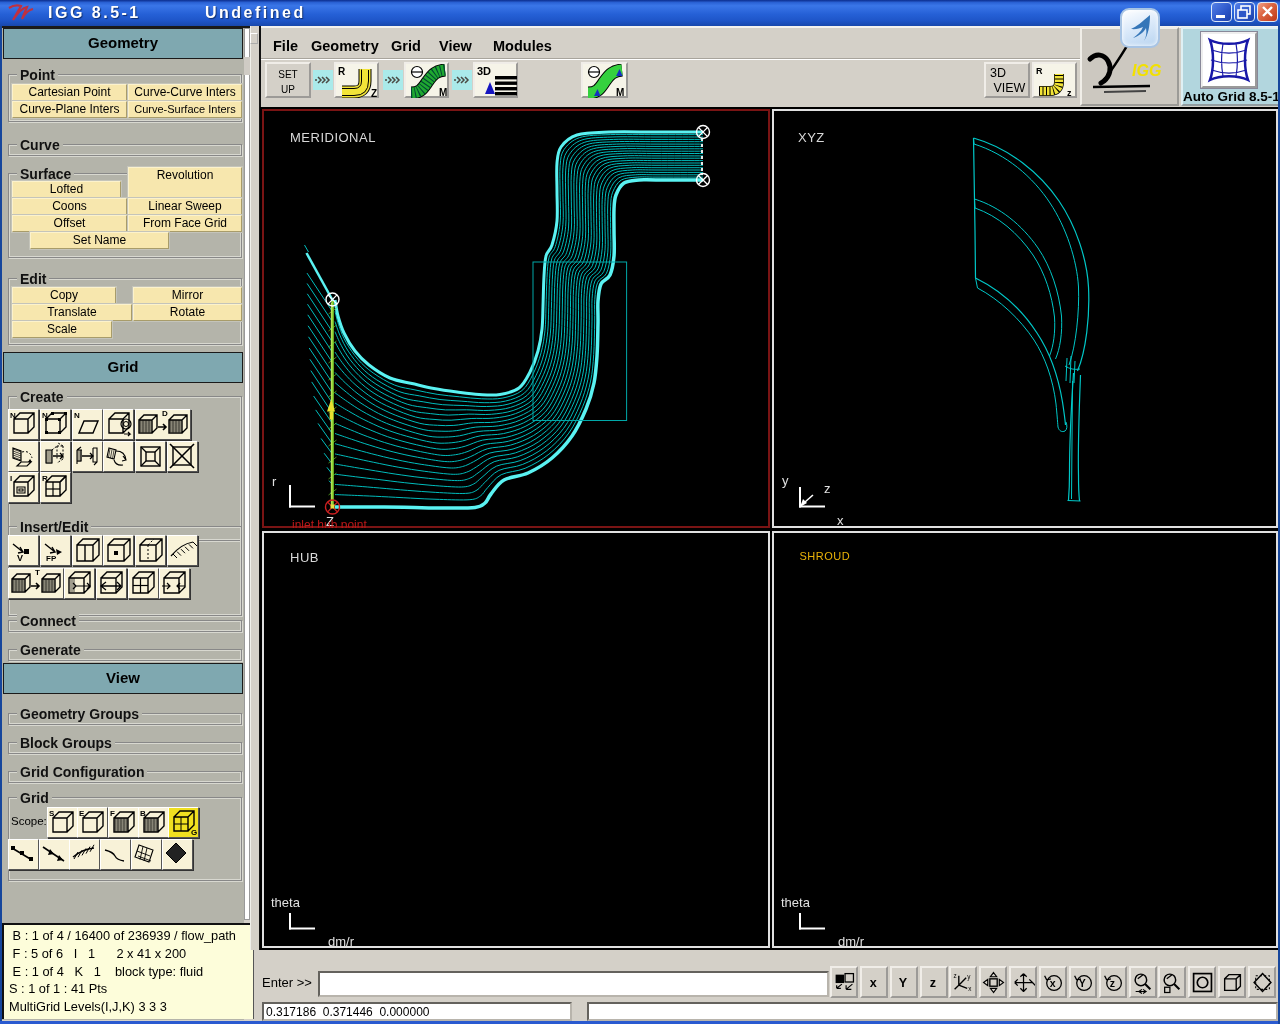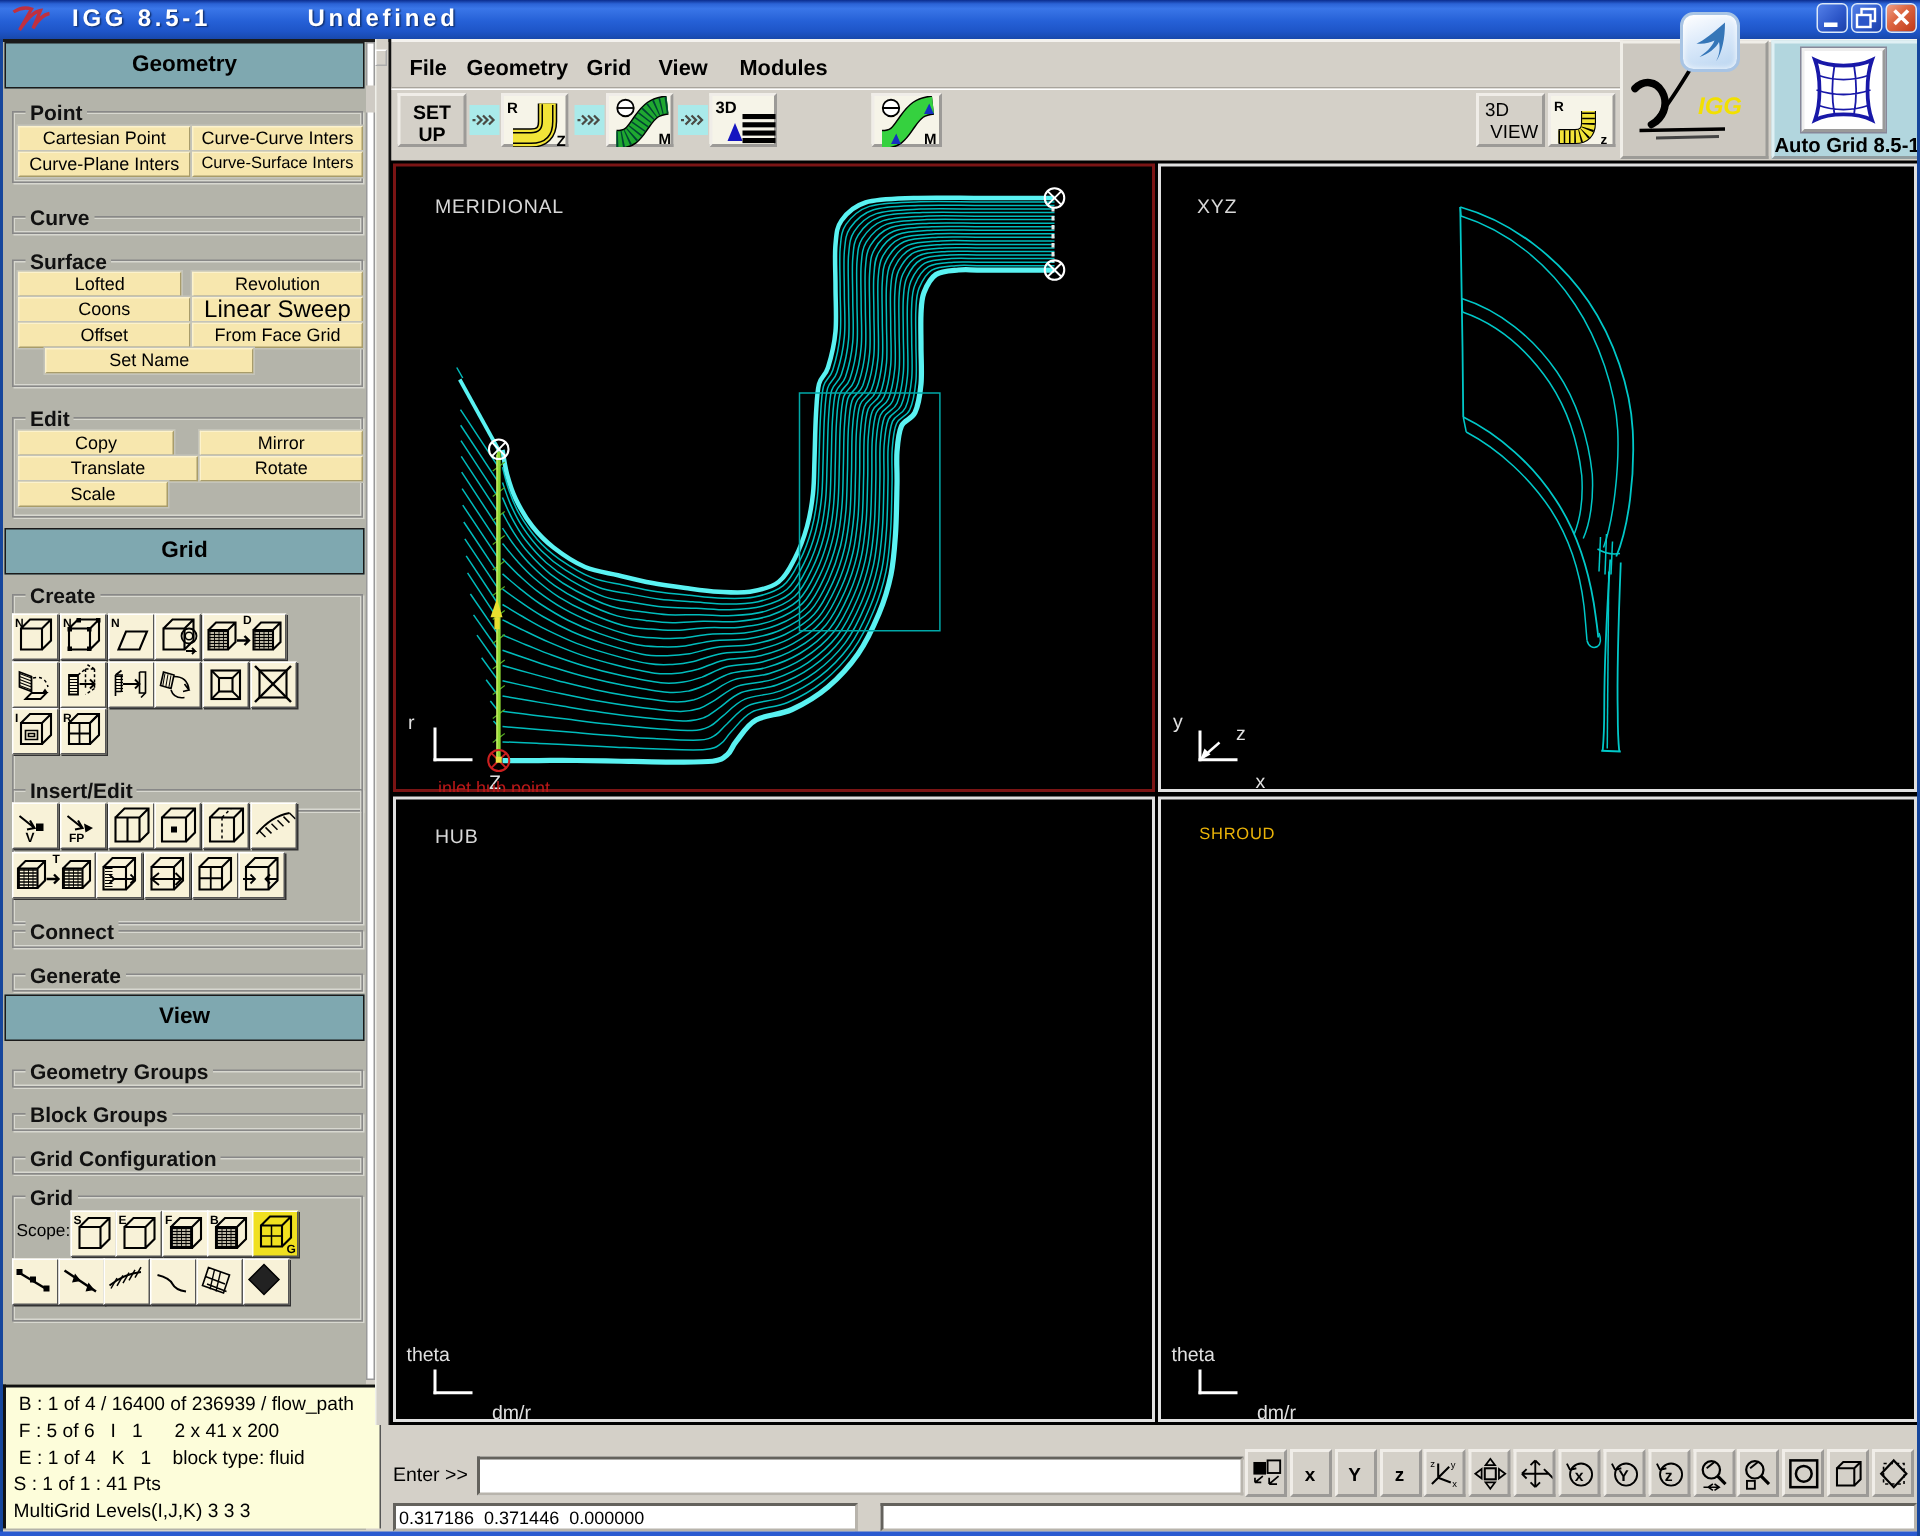--- a/index.html
+++ b/index.html
@@ -44,23 +44,23 @@
     <div class="ybtn" style="left:126px;top:56px;width:114px;height:17px;line-height:15px;font-size:12px">Curve-Curve Inters</div>
     <div class="ybtn" style="left:10px;top:73px;width:115px;height:17px;line-height:15px;font-size:12px">Curve-Plane Inters</div>
     <div class="ybtn" style="left:126px;top:73px;width:114px;height:17px;line-height:15px;font-size:11px">Curve-Surface Inters</div>
     <div class="grp" style="left:6px;top:116px;width:234px;height:12px">
       <span class="grp-l">Curve</span>
     </div>
     <div class="grp" style="left:6px;top:145px;width:234px;height:85px">
       <span class="grp-l">Surface</span>
     </div>
     <div class="ybtn" style="left:10px;top:153px;width:109px;height:17px;line-height:15px;font-size:12px">Lofted</div>
-    <div class="ybtn" style="left:126px;top:153px;width:114px;height:17px;line-height:15px;font-size:12px">Revolution</div>
+    <div class="ybtn" style="left:126px;top:139px;width:114px;height:32px;line-height:15px;font-size:12px">Revolution</div>
     <div class="ybtn" style="left:10px;top:170px;width:115px;height:17px;line-height:15px;font-size:12px">Coons</div>
-    <div class="ybtn" style="left:126px;top:170px;width:114px;height:17px;line-height:15px;font-size:16px">Linear Sweep</div>
+    <div class="ybtn" style="left:126px;top:170px;width:114px;height:17px;line-height:15px;font-size:12px">Linear Sweep</div>
     <div class="ybtn" style="left:10px;top:187px;width:115px;height:17px;line-height:15px;font-size:12px">Offset</div>
     <div class="ybtn" style="left:126px;top:187px;width:114px;height:17px;line-height:15px;font-size:12px">From Face Grid</div>
     <div class="ybtn" style="left:28px;top:204px;width:139px;height:17px;line-height:15px;font-size:12px">Set Name</div>
     <div class="grp" style="left:6px;top:250px;width:234px;height:67px">
       <span class="grp-l">Edit</span>
     </div>
     <div class="ybtn" style="left:10px;top:259px;width:104px;height:17px;line-height:15px;font-size:12px">Copy</div>
     <div class="ybtn" style="left:131px;top:259px;width:109px;height:17px;line-height:15px;font-size:12px">Mirror</div>
     <div class="ybtn" style="left:10px;top:276px;width:120px;height:17px;line-height:15px;font-size:12px">Translate</div>
     <div class="ybtn" style="left:131px;top:276px;width:109px;height:17px;line-height:15px;font-size:12px">Rotate</div>
@@ -377,21 +377,21 @@
 <div class="abs" style="left:259px;top:26px;width:1.5px;height:924px;background:#111"></div>
 <div class="abs" style="left:261px;top:26px;width:1019px;height:82px;background:#d4d0c8;border-top:2px solid #f4f2ee"></div>
 <div class="menu" style="left:273px">File</div>
 <div class="menu" style="left:311px">Geometry</div>
 <div class="menu" style="left:391px">Grid</div>
 <div class="menu" style="left:439px">View</div>
 <div class="menu" style="left:493px">Modules</div>
 <div class="abs" style="left:261px;top:58px;width:819px;height:1px;background:#a8a49c"></div>
 <div class="abs" style="left:261px;top:59px;width:819px;height:1px;background:#fff"></div>
 <div class="tb-btn" style="left:265px;top:62px;width:46px;height:36px;background:#d4d0c8">
-    <div style="font-size:13px;font-weight:bold;line-height:15px;padding-top:3px">SET<br>UP</div>
+    <div style="font-size:10px;font-weight:normal;line-height:15px;padding-top:3px">SET<br>UP</div>
   </div>
 <div class="abs" style="left:313px;top:70px;width:20px;height:20px;background:#aaeaea"><svg width="20" height="20">
       <path d="M2,10 h2 M5,7 l3,3 -3,3 M9,7 l3,3 -3,3 M13,7 l3,3 -3,3" fill="none" stroke="#4a4a44" stroke-width="1.5"></path>
     </svg></div>
 <div class="tb-btn" style="left:334px;top:62px;width:45px;height:36px;background:#f6f4e8"><svg width="44" height="34">
       <path d="M6,28 h12 q11,0 11,-11 v-12" fill="none" stroke="#000" stroke-width="13"></path>
       <path d="M6,28 h12 q11,0 11,-11 v-12" fill="none" stroke="#f2e438" stroke-width="11"></path>
       <path d="M6,24.5 h12 q7.5,0 7.5,-7.5 v-11.5 M6,31.5 h12 q14.5,0 14.5,-14.5 v-11" fill="none" stroke="#000" stroke-width="1"></path>
       <text x="2" y="11" font-size="10" font-weight="bold">R</text>
       <text x="35" y="33" font-size="10" font-weight="bold">Z</text>

